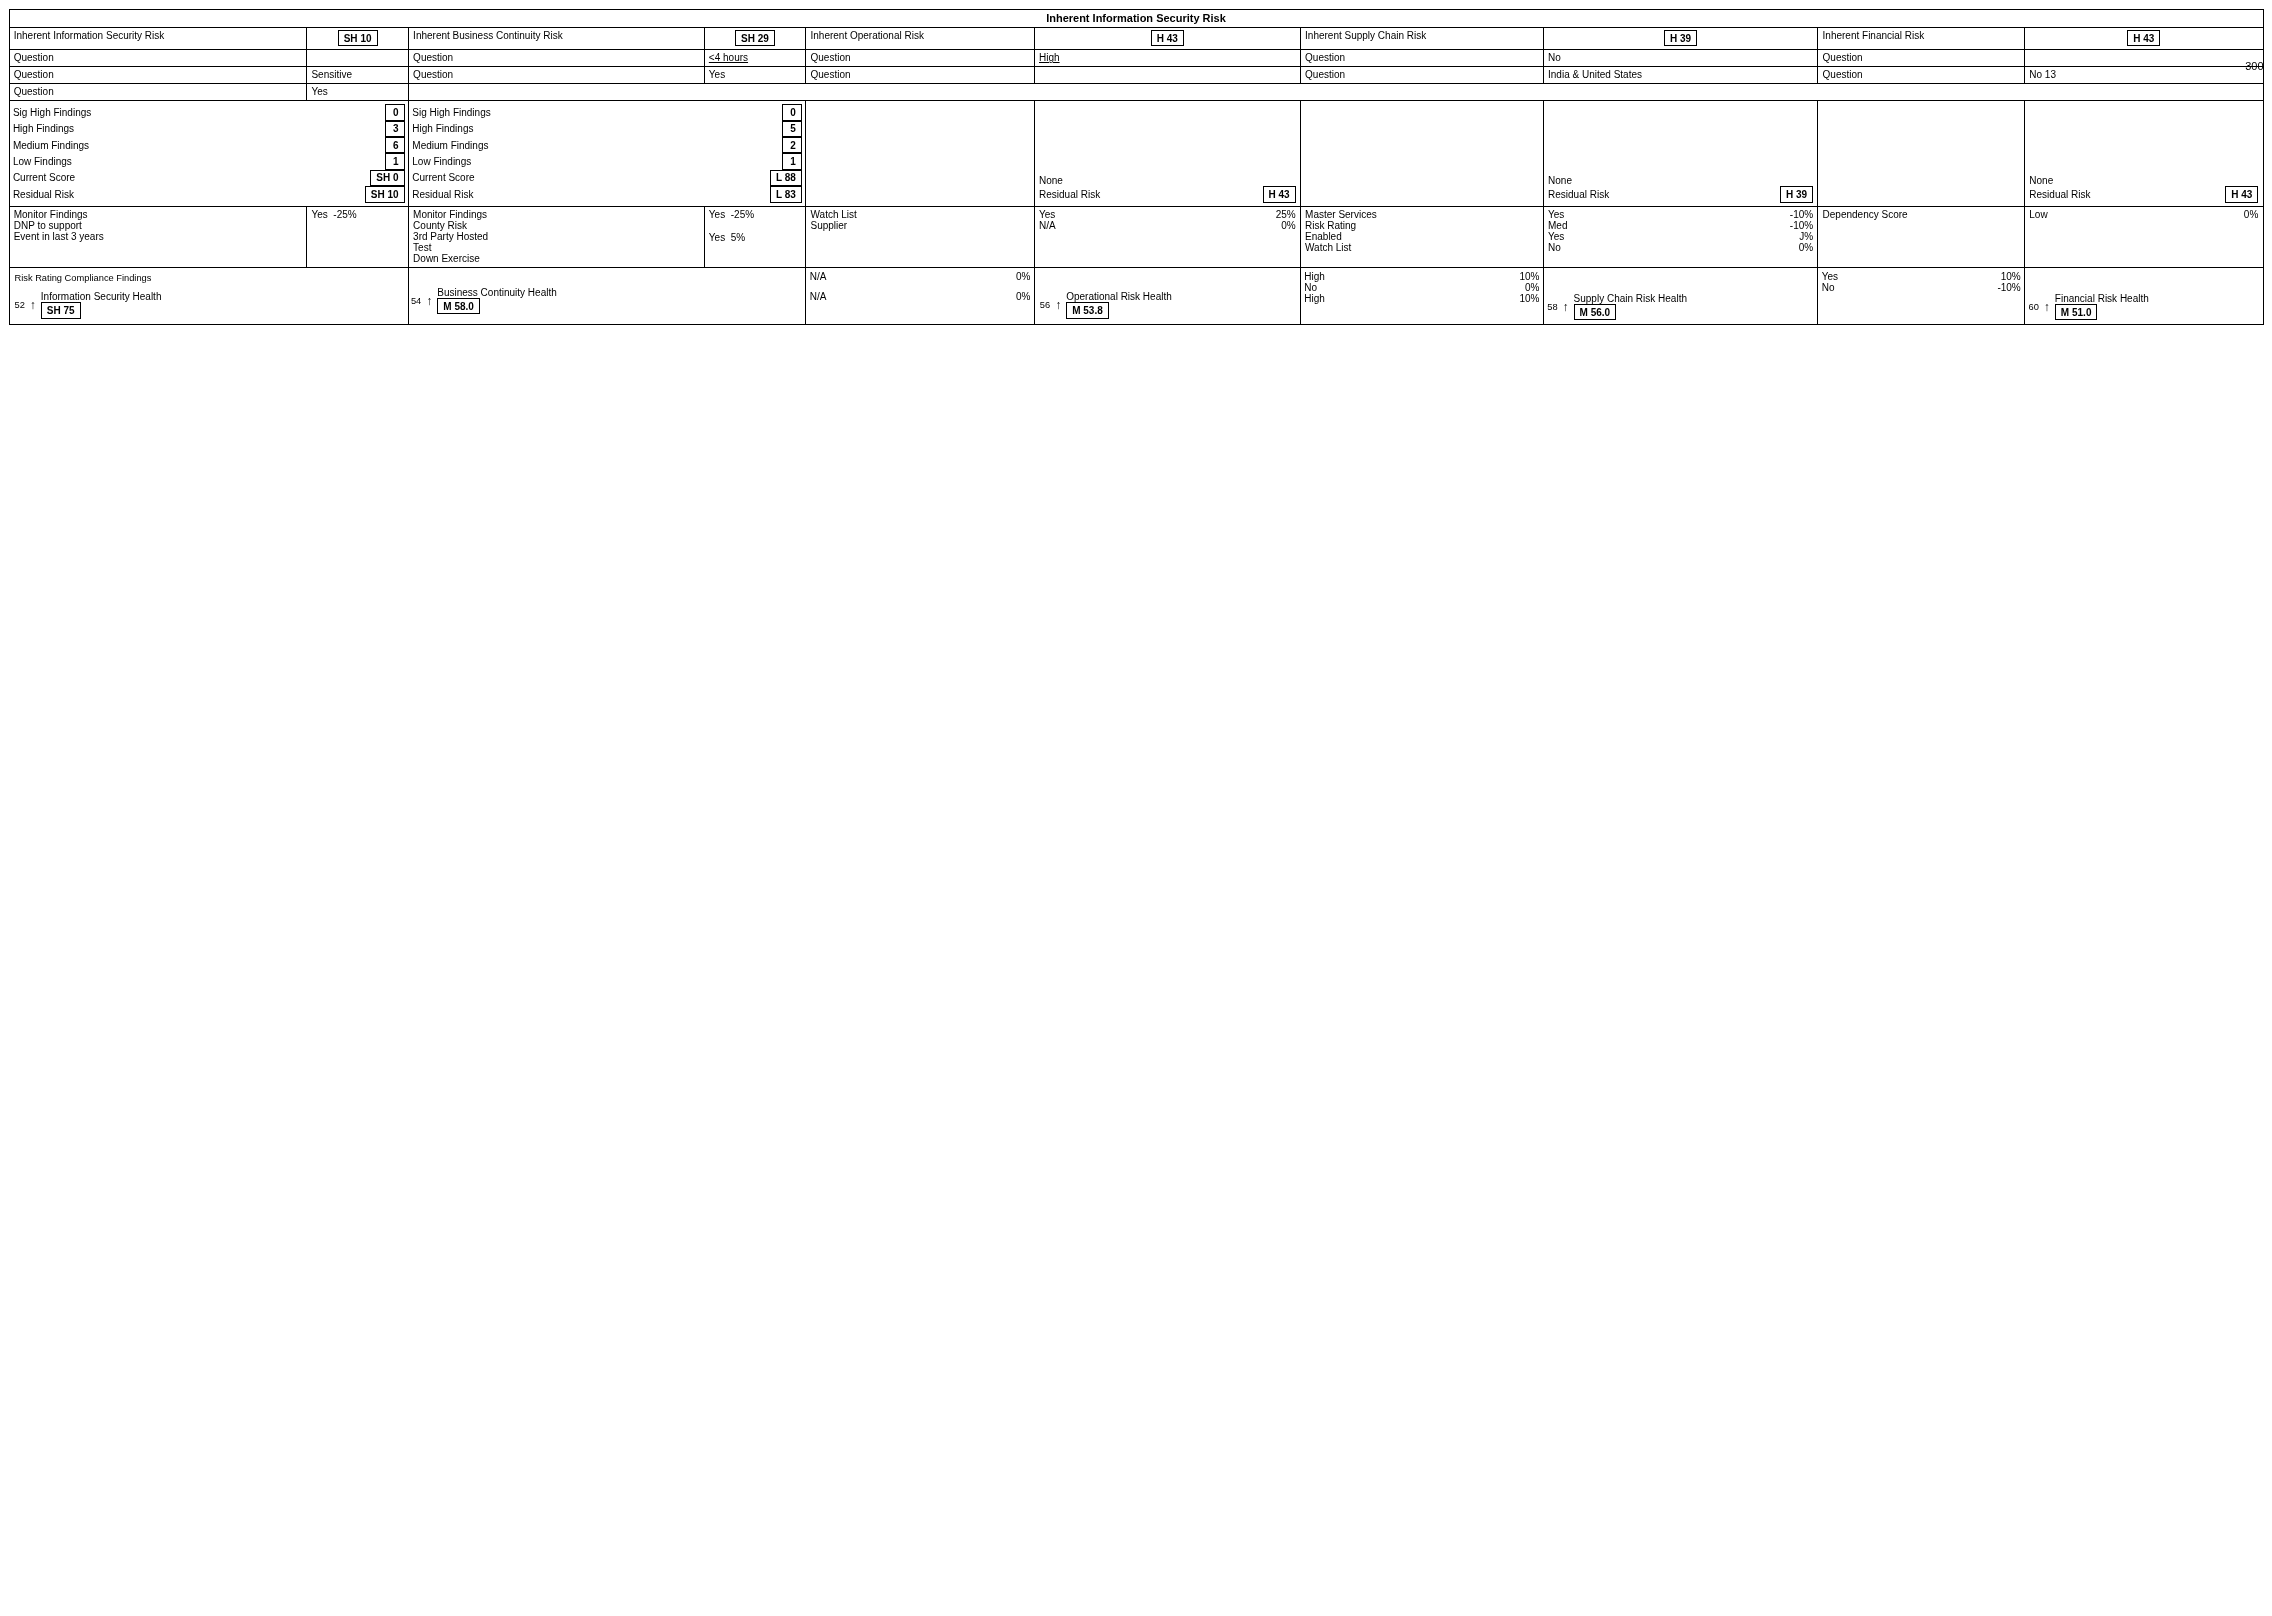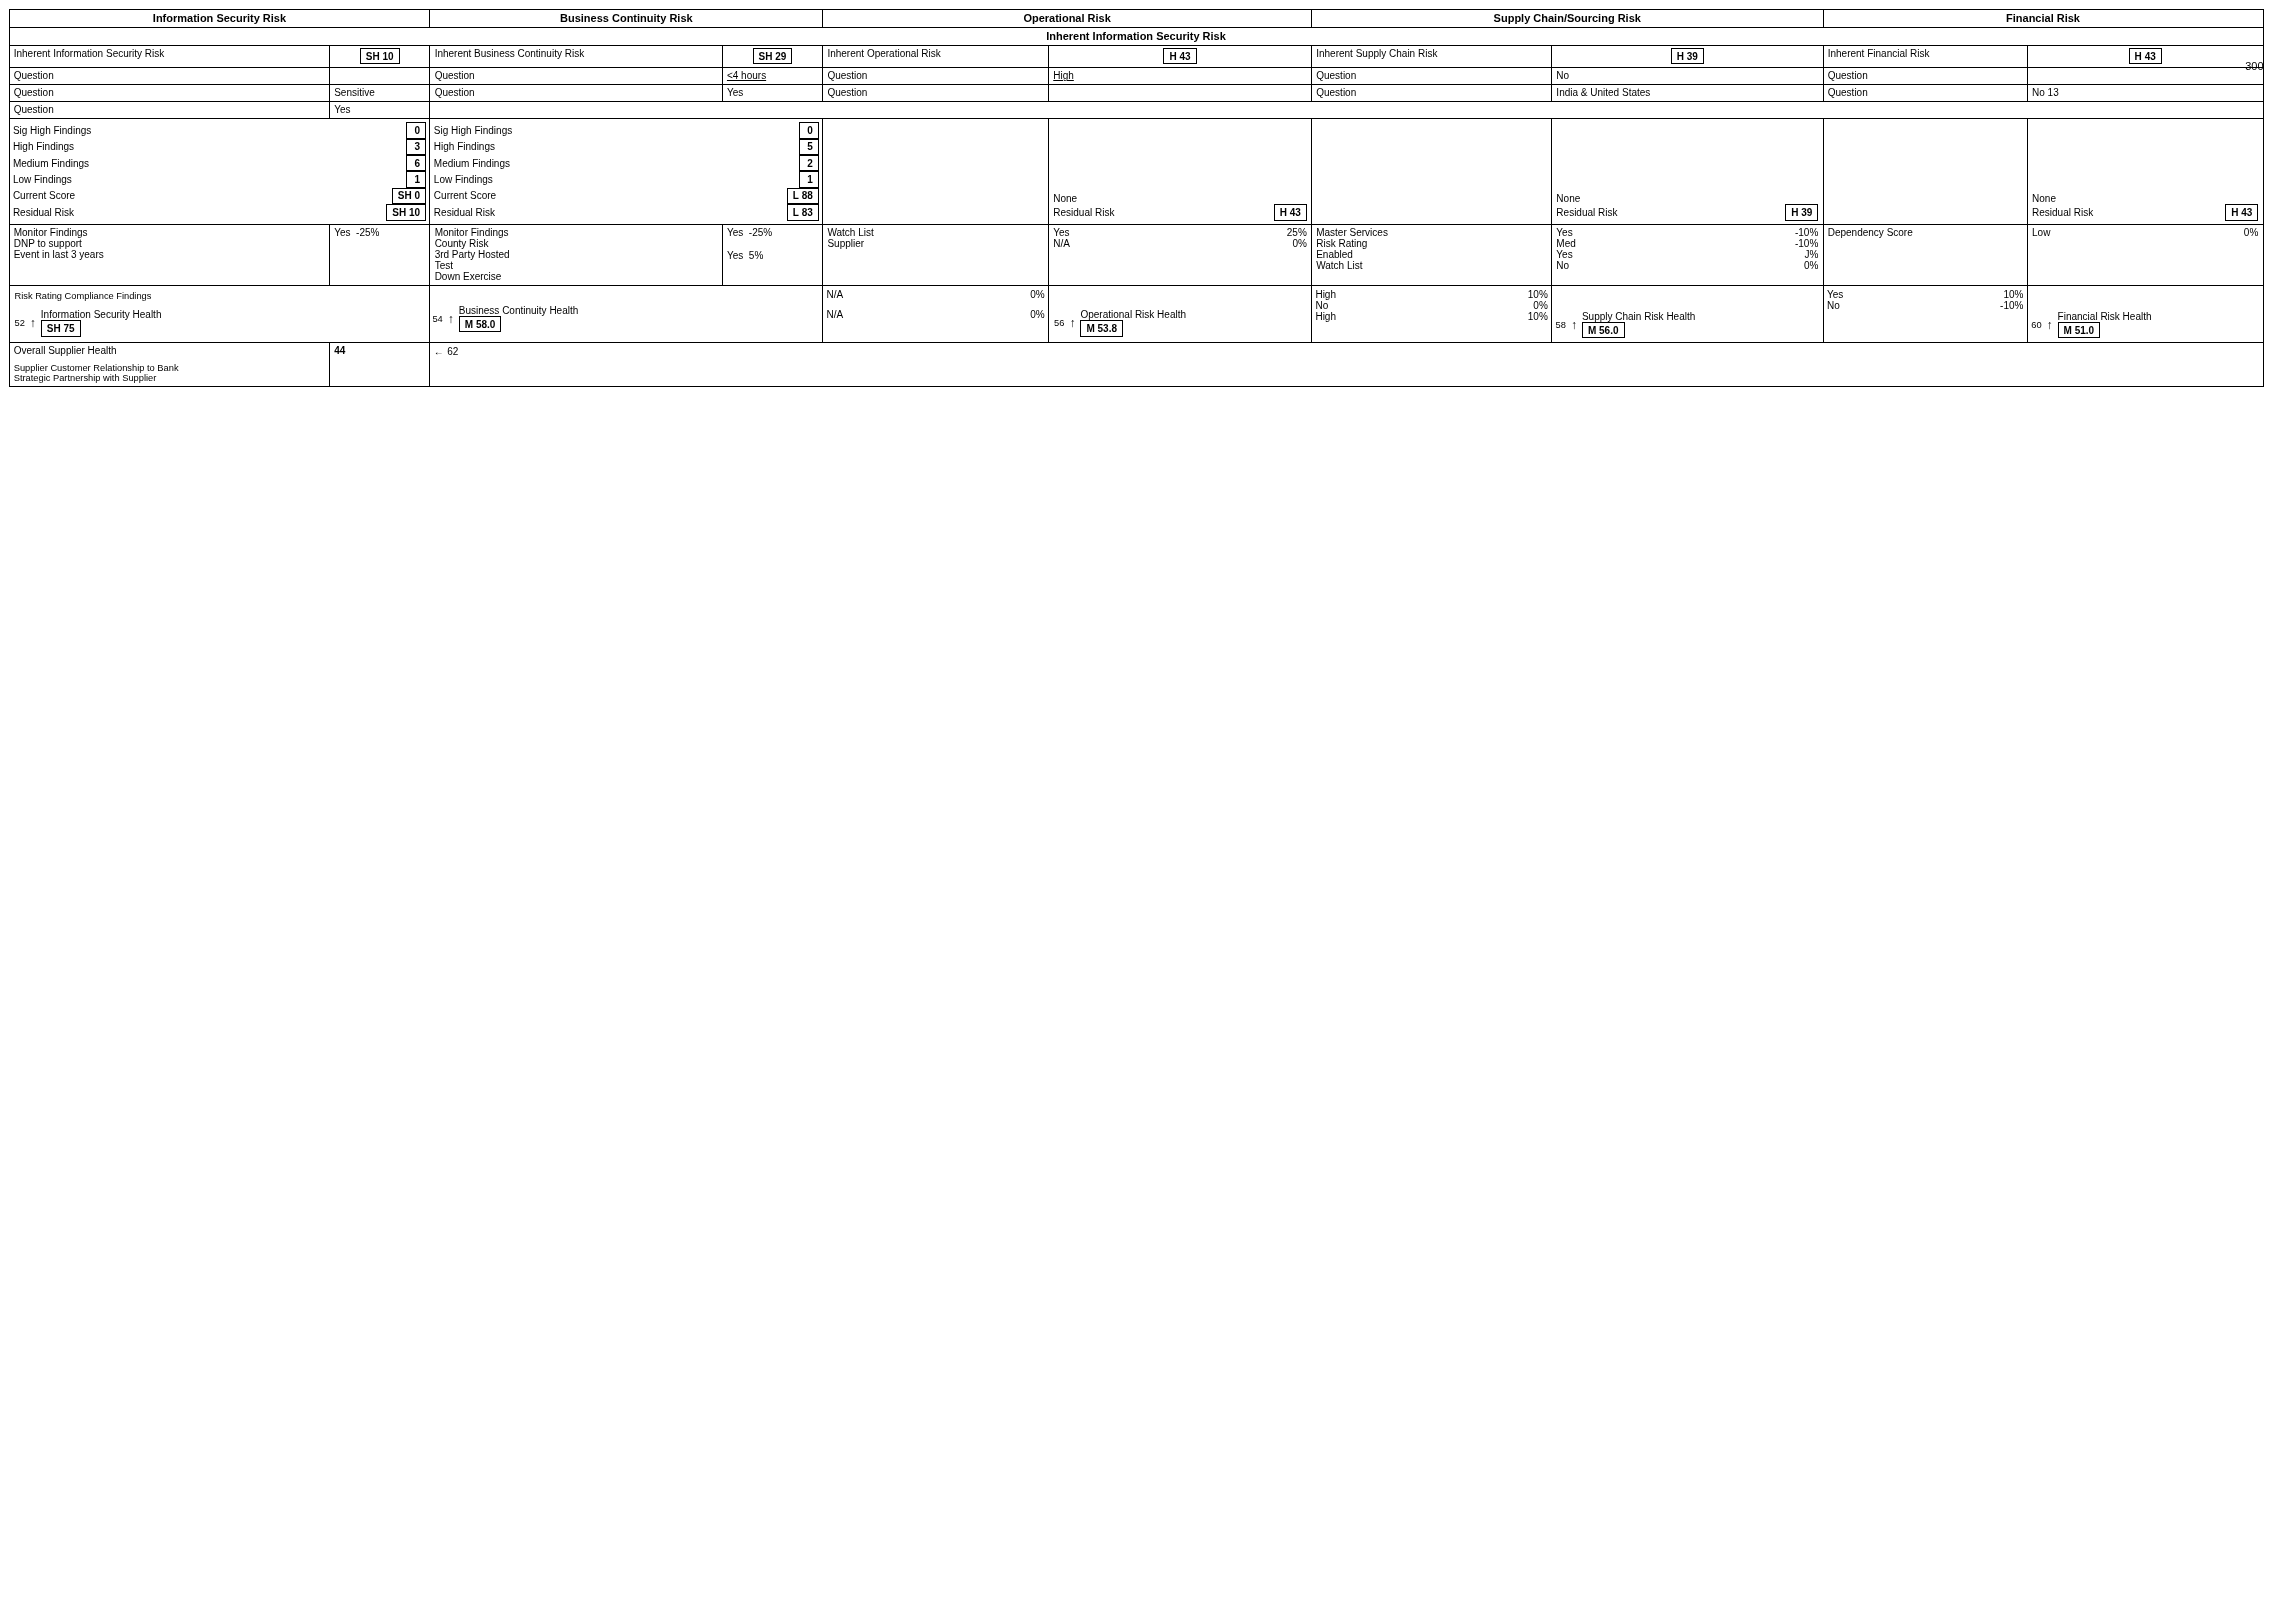--- a/index.html
+++ b/index.html
@@ -57,27 +57,20 @@
     }
   </style>
 </head>
 <body>
 
 <div class="outer-wrap">
   <table class="main-table">
 
     <thead>
       <tr>
-        <th colspan="2">Information Security Risk</th>
-        <th colspan="2">Business Continuity Risk</th>
-        <th colspan="2">Operational Risk</th>
-        <th colspan="2">Supply Chain/Sourcing Risk</th>
-        <th colspan="2">Financial Risk</th>
-      </tr>
-      <tr>
         <td colspan="10" class="section-header">Inherent Information Security Risk</td>
       </tr>
     </thead>
     <tbody>
 
       <tr>
         <td>
           <span>Inherent Information Security Risk</span>
         </td>
         <td class="center">
@@ -378,35 +371,18 @@
             <span style="font-size:9.3px;">60</span>
             <span style="font-size:12px;">↑</span>
             <div>
               <div>Financial Risk Health</div>
               <span class="risk-score"><span>M</span>&nbsp;<span>51.0</span></span>
             </div>
           </div>
         </td>
       </tr>
 
-      <tr>
-        <td>
-          <div>Overall Supplier Health</div>
-          <div style="height:6.8px;"></div>
-          <div style="font-size:9.3px;">Supplier Customer Relationship to Bank</div>
-          <div style="font-size:9.3px;">Strategic Partnership with Supplier</div>
-        </td>
-        <td>
-          <div style="font-weight:bold;">44</div>
-        </td>
-        <td colspan="8" style="padding:3.4px;">
-          <div style="display:flex;align-items:center;gap:3.4px;">
-            <span style="font-size:10px;">←</span>
-            <span>62</span>
-          </div>
-        </td>
-      </tr>
     </tbody>
   </table>
 
   <div style="position:absolute;right:0;top:51px;font-size:11px;font-weight:normal;">300</div>
 </div>
 
 
 </body></html>

